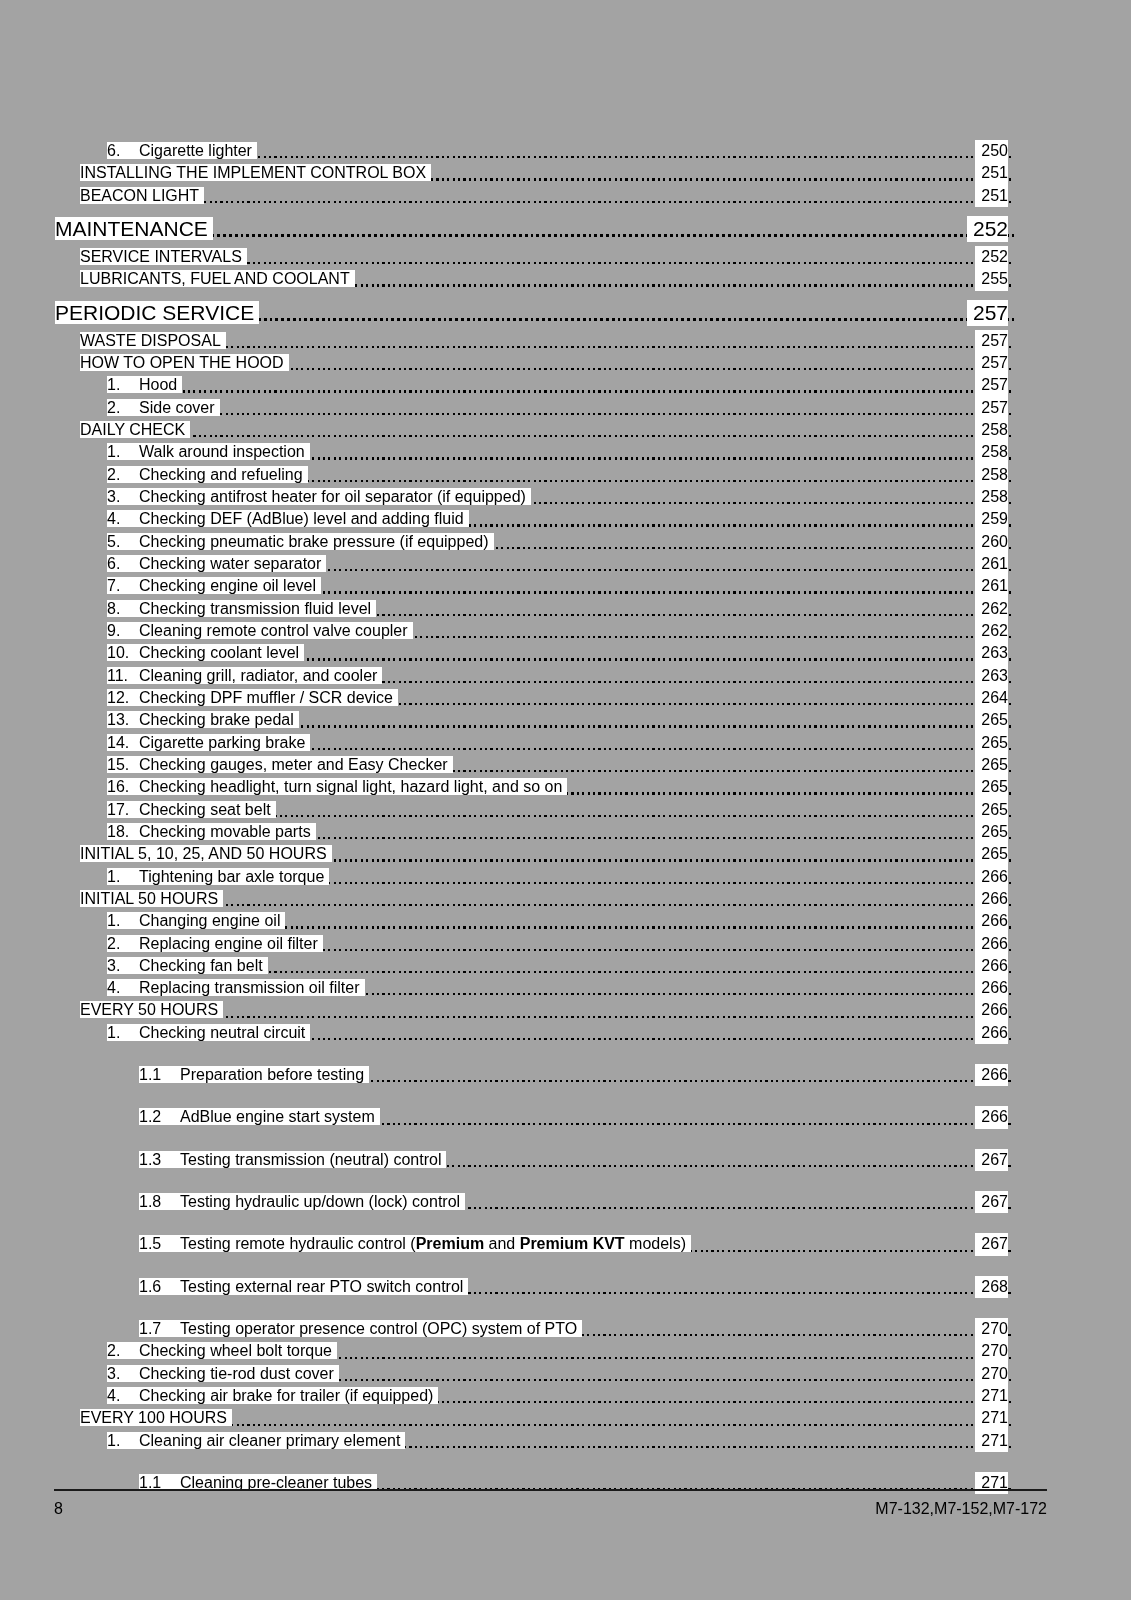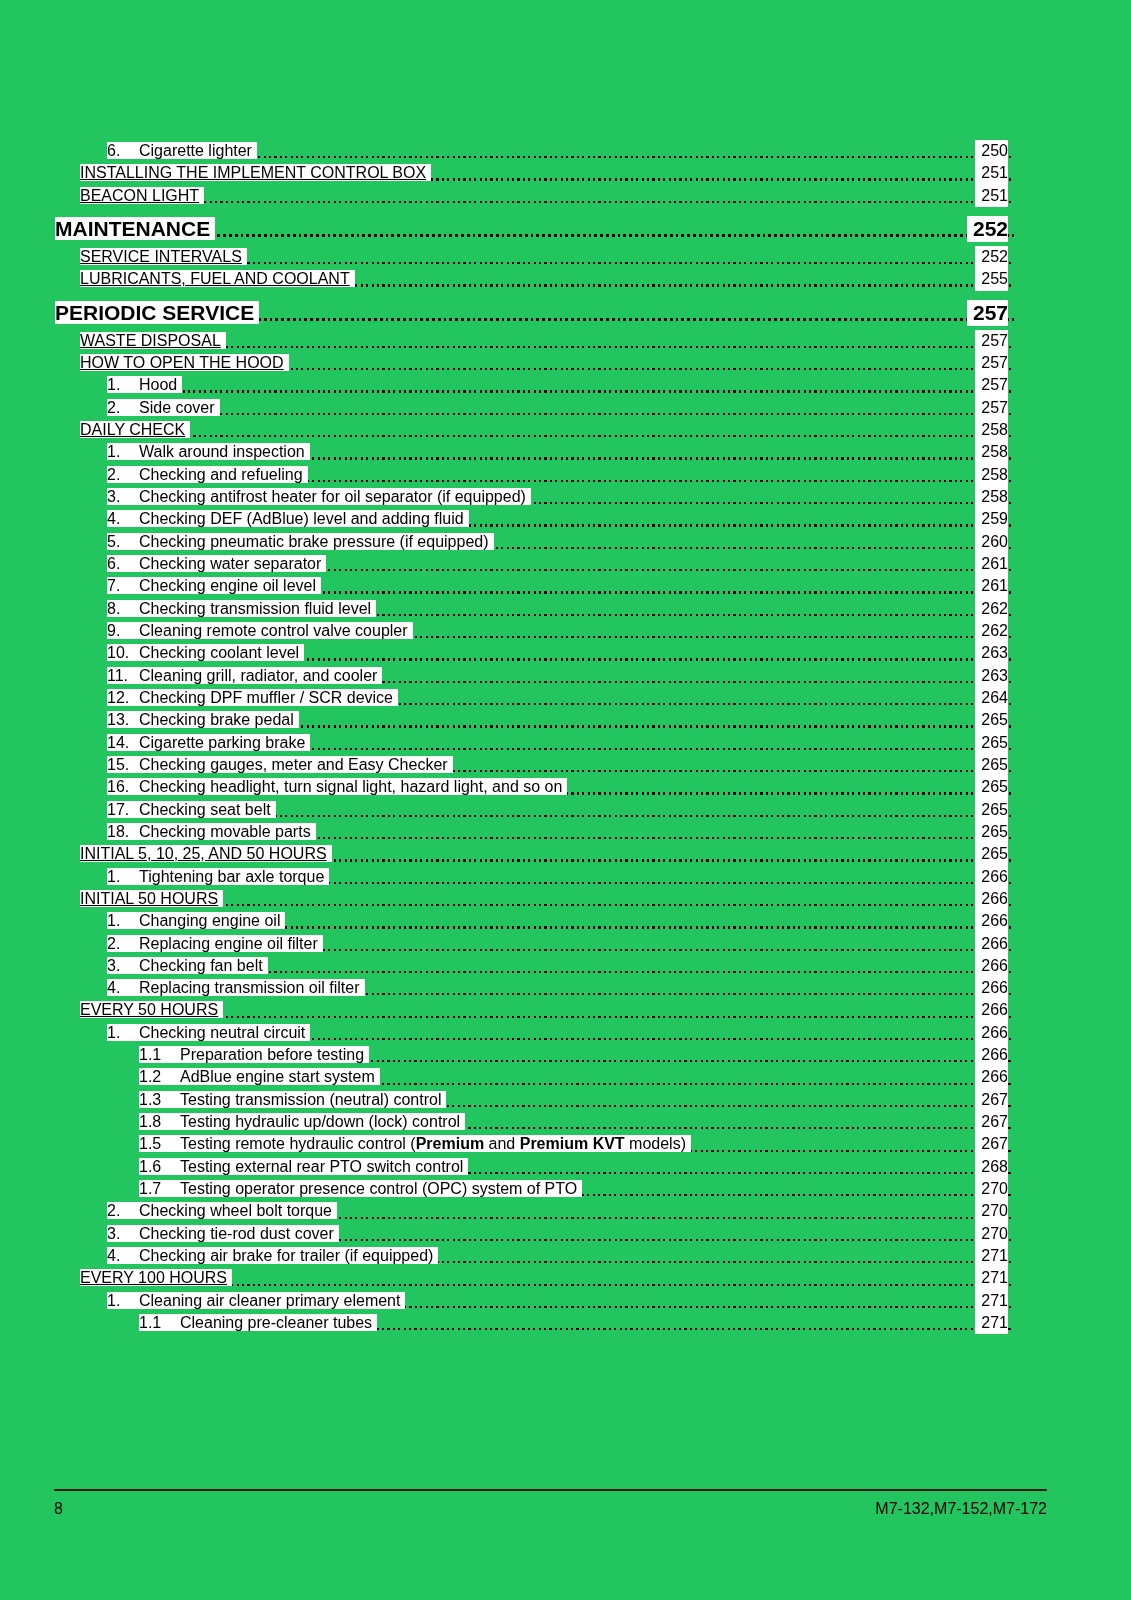--- a/index.html
+++ b/index.html
@@ -6,60 +6,60 @@
   * { margin: 0; padding: 0; box-sizing: border-box; }
   html, body { background: #ffffff; }
   body {
     width: 1131px; height: 1600px;
     font-family: "Liberation Sans", sans-serif;
     color: #000;
   }
   .page {
     position: relative; z-index: 0;
     width: 1131px; height: 1600px;
-    background: #22c55e; overflow: hidden;
+    background: #a3a3a3; overflow: hidden;
   }
   .toc {
     position: absolute; left: 55px; top: 140px; width: 961px;
   }
   .toc-row {
     position: relative;
     font-size: 16px;
     line-height: 22.33px;
     text-align: justify;
     padding-right: 56px;
     --ds: 0px;
   }
   
   .toc-row::before {
     content: "";
     position: absolute; z-index: -1;
     left: var(--ds); right: 2px; bottom: 4px; height: 2.2px;
     background: repeating-linear-gradient(to right, #000 0 2.1px, transparent 2.1px 5.4px);
   }
   .lv0 {
-    font-size: 21px; font-weight: bold;
+    font-size: 21px; font-weight: normal;
     line-height: 26px;
     margin-top: 9px; margin-bottom: 4px;
     --ds: 0px;
   }
   .lv0::before {
     height: 2.8px; bottom: 5px;
     background: repeating-linear-gradient(to right, #000 0 2.7px, transparent 2.7px 5.8px);
   }
-  .lv1 { padding-left: 25px; text-decoration: underline;  --ds: 25px; }
+  .lv1 { padding-left: 25px;  --ds: 25px; }
   .lv2 { padding-left: 84px;  text-indent: -32px; --ds: 52px; }
   .lv3 { padding-left: 125px; text-indent: -41px; --ds: 84px; }
   .num {
     display: inline-block;
     min-width: 24px;
     margin-right: 8px;
     text-indent: 0;
   }
-  .lv3 .num { min-width: 33px; }
+  .lv3 .num { min-width: 33px; margin-top: 20px; }
   .line-txt {
     background: #fff;
     padding-right: 5px;
     box-decoration-break: slice;
   }
   .pagenum {
     position: absolute; right: 8px; bottom: 0;
     background: #fff; padding-left: 6px;
     text-indent: 0;
     line-height: inherit;

